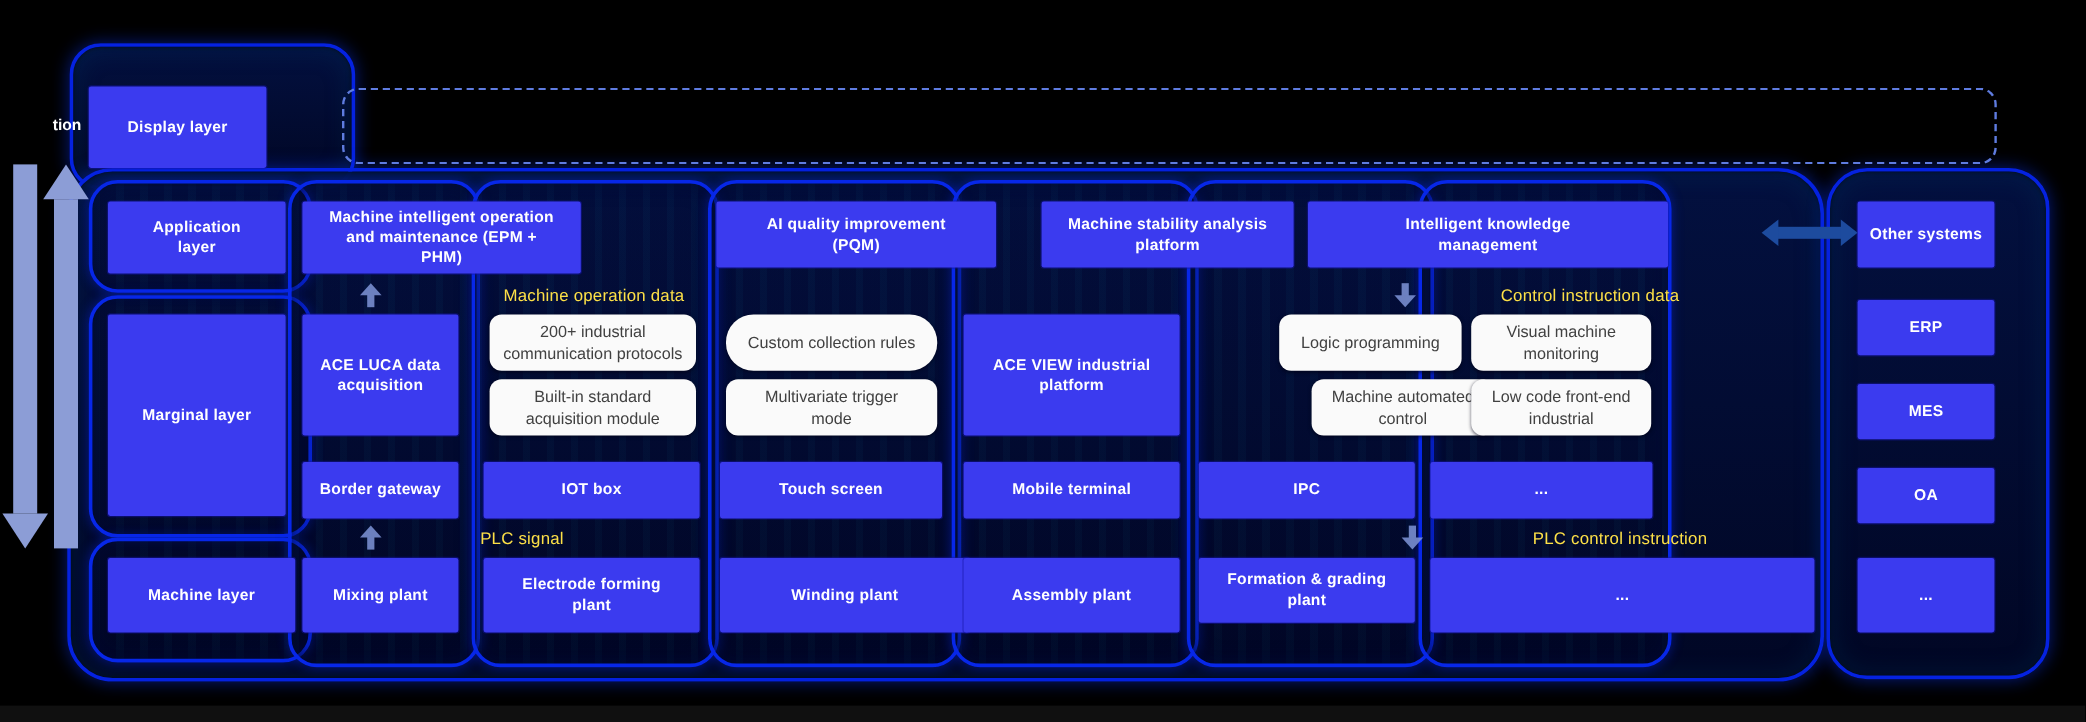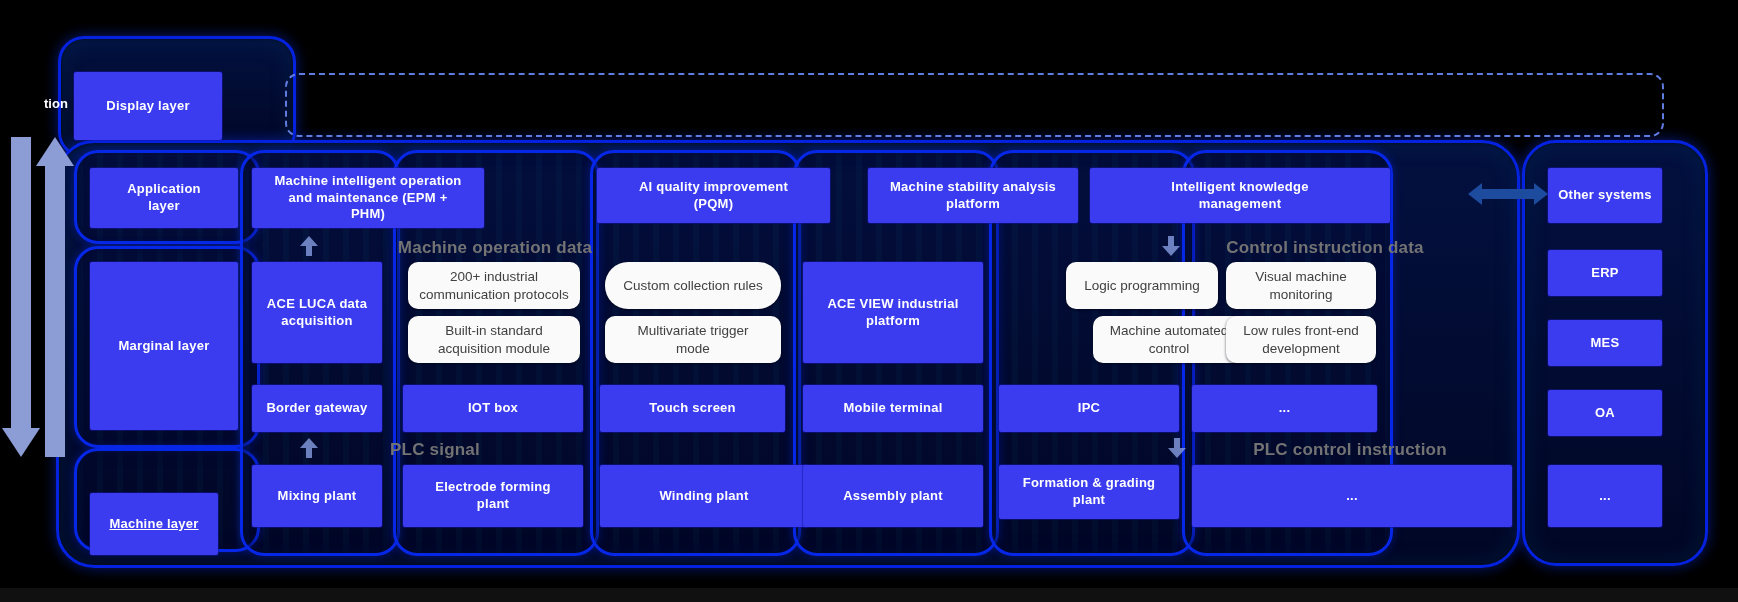--- a/index.html
+++ b/index.html
@@ -16,21 +16,21 @@
   
   .box{position:absolute;display:flex;align-items:center;justify-content:center;
        text-align:center;box-sizing:border-box;z-index:5;line-height:1.28;}
   .blue{background:#3b3bef;color:#fff;font-weight:bold;font-size:13px;letter-spacing:.25px;
         border-radius:2px;box-shadow:0 0 0 1px rgba(20,20,160,.5);}
   .white{background:#fafafa;color:#414141;font-weight:normal;font-size:13.5px;
          border-radius:10px;box-shadow:0 1px 3px rgba(0,0,20,.6);}
   
   .dashed{position:absolute;border:2px dashed #5f7ce0;border-radius:14px;z-index:4;background:transparent;}
   
-  .flow-label{position:absolute;color:#737373;font-weight:bold;font-size:17px;
+  .flow-label{position:absolute;color:#fde047;font-weight:normal;font-size:14px;
               text-align:center;z-index:6;letter-spacing:.2px;}
   
   .mini{position:absolute;width:18px;height:20px;z-index:6;opacity:.85;}
   .mini .stem{position:absolute;left:6px;width:6px;height:11px;background:#7f95d8;}
   .mini.up .stem{top:9px;} .mini.down .stem{top:0;}
   .mini .tip{position:absolute;width:0;height:0;border-left:9px solid transparent;border-right:9px solid transparent;}
   .mini.up .tip{top:0;border-bottom:10px solid #7f95d8;}
   .mini.down .tip{top:10px;border-top:10px solid #7f95d8;}
   
   .big-arrow{position:absolute;width:38px;height:320px;z-index:6;}
@@ -81,21 +81,21 @@
   <div class="big-arrow up" style="left:36px;top:137px;">
     <div class="bar"></div>
       <div class="head"></div>
   </div>
 
   <div class="corner-text">tion</div>
 
   <div class="box blue" style="left:74px;top:72px;width:148px;height:68px;">Display layer</div>
   <div class="box blue" style="left:90px;top:168px;width:148px;height:60px;padding:0 30px;">Application layer</div>
   <div class="box blue" style="left:90px;top:262px;width:148px;height:168px;">Marginal layer</div>
-  <div class="box blue" style="left:90px;top:493px;width:128px;height:62px;text-decoration:underline;">Machine layer</div>
+  <div class="box blue" style="left:90px;top:465px;width:156px;height:62px;">Machine layer</div>
 
   <div class="box blue" style="left:252px;top:168px;width:232px;height:60px;padding:0 22px;">Machine intelligent operation and maintenance (EPM + PHM)</div>
   <div class="box blue" style="left:597px;top:168px;width:233px;height:55px;padding:0 25px;">AI quality improvement (PQM)</div>
   <div class="box blue" style="left:868px;top:168px;width:210px;height:55px;padding:0 8px;">Machine stability analysis platform</div>
   <div class="box blue" style="left:1090px;top:168px;width:300px;height:55px;padding:0 69px;">Intelligent knowledge management</div>
   <div class="box blue" style="left:1548px;top:168px;width:114px;height:55px;padding:0 10px;">Other systems</div>
 
   <div class="dbl">
     <div class="mid"></div>
       <div class="l"></div>
@@ -115,21 +115,21 @@
 
   <div class="box blue" style="left:252px;top:262px;width:130px;height:101px;padding:0 8px;">ACE LUCA data acquisition</div>
   <div class="box white" style="left:408px;top:262px;width:172px;height:47px;padding:0 4px;">200+ industrial communication protocols</div>
   <div class="box white" style="left:408px;top:316px;width:172px;height:47px;padding:0 18px;">Built-in standard acquisition module</div>
   <div class="box white" style="left:605px;top:262px;width:176px;height:47px;padding:0 13px;border-radius:23px;">Custom collection rules</div>
   <div class="box white" style="left:605px;top:316px;width:176px;height:47px;padding:0 28px;">Multivariate trigger mode</div>
   <div class="box blue" style="left:803px;top:262px;width:180px;height:101px;padding:0 10px;">ACE VIEW industrial platform</div>
   <div class="box white" style="left:1066px;top:262px;width:152px;height:47px;padding:0 6px;">Logic programming</div>
   <div class="box white" style="left:1066px;top:316px;width:152px;height:47px;padding:0 8px;margin-left:27px;">Machine automated control</div>
   <div class="box white" style="left:1226px;top:262px;width:150px;height:47px;padding:0 8px;">Visual machine monitoring</div>
-  <div class="box white" style="left:1226px;top:316px;width:150px;height:47px;padding:0 8px;">Low rules front-end development</div>
+  <div class="box white" style="left:1226px;top:316px;width:150px;height:47px;padding:0 8px;">Low code front-end industrial</div>
 
   <div class="box blue" style="left:1548px;top:250px;width:114px;height:46px;">ERP</div>
   <div class="box blue" style="left:1548px;top:320px;width:114px;height:46px;">MES</div>
   <div class="box blue" style="left:1548px;top:390px;width:114px;height:46px;">OA</div>
   <div class="box blue" style="left:1548px;top:465px;width:114px;height:62px;">...</div>
 
   <div class="box blue" style="left:252px;top:385px;width:130px;height:47px;">Border gateway</div>
   <div class="box blue" style="left:403px;top:385px;width:180px;height:47px;">IOT box</div>
   <div class="box blue" style="left:600px;top:385px;width:185px;height:47px;">Touch screen</div>
   <div class="box blue" style="left:803px;top:385px;width:180px;height:47px;">Mobile terminal</div>

